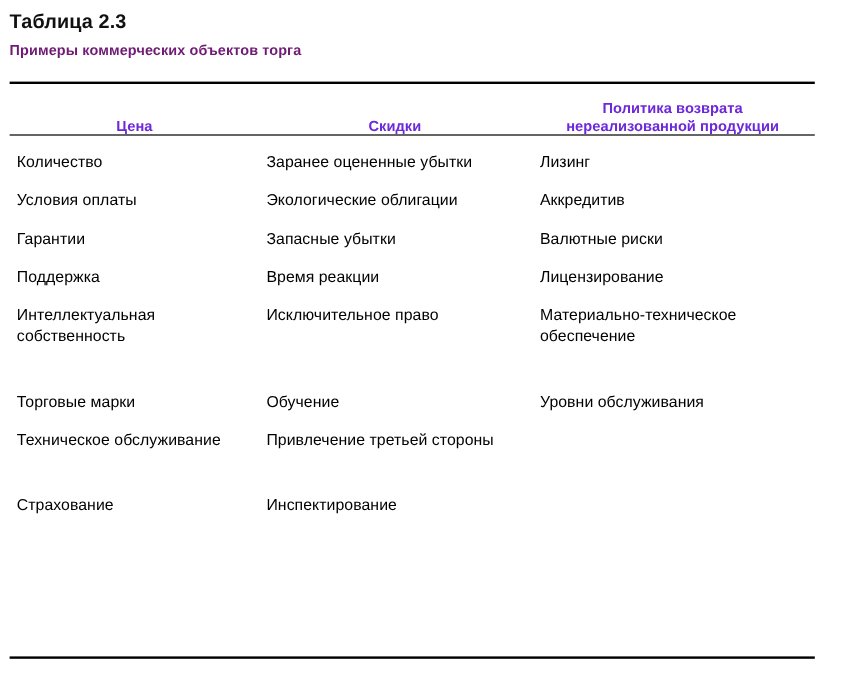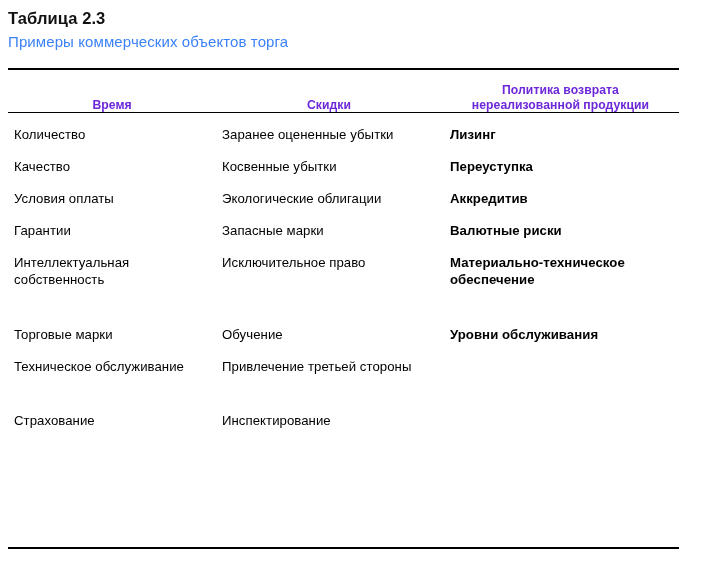--- a/index.html
+++ b/index.html
@@ -33,25 +33,25 @@
   }
   .caption-number {
     font-size: 16.5px;
     font-weight: bold;
     line-height: 20px;
     letter-spacing: 0.1px;
     color: #111111;
     margin: 0;
   }
   .caption-title {
-    font-size: 15px;
-    font-weight: normal;
+    font-size: 12px;
+    font-weight: bold;
     line-height: 20px;
     letter-spacing: 0.1px;
-    color: #3b82f6;
+    color: #701a75;
     margin: 4px 0 0 0;
   }
 
   
   .rule {
     position: absolute;
     left: 8px;
     width: 671px;
     background: #000000;
   }
@@ -94,21 +94,21 @@
     padding: 0;
     letter-spacing: 0.05px;
   }
   .tbl tbody tr { height: 32px; }
   .tbl tbody td .cell {
     display: block;
     padding-top: 8px;
   }
   .tbl tbody td.col1 .cell { padding-left: 6px; padding-right: 8px; }
   .tbl tbody td.col2 .cell { padding-left: 6px; padding-right: 8px; }
-  .tbl tbody td.col3 .cell { padding-left: 8px; padding-right: 6px; font-weight: bold; }
+  .tbl tbody td.col3 .cell { padding-left: 8px; padding-right: 6px; }
 
   .tbl tbody tr.tall { height: 50px; }
   .tbl tbody tr.spacer { height: 22px; }
 
   .cell-empty { display: block; height: 1px; }
 </style>
 </head>
 <body>
 
 <div class="page">
@@ -124,21 +124,21 @@
 
   <table class="tbl">
     <colgroup>
       <col class="c1">
       <col class="c2">
       <col class="c3">
     </colgroup>
     <thead>
       <tr>
         <th>
-          <span class="hdr-l1">Время</span>
+          <span class="hdr-l1">Цена</span>
         </th>
         <th>
           <span class="hdr-l1">Скидки</span>
         </th>
         <th>
           <span class="hdr-l1">Политика возврата</span>
           <span class="hdr-l2">нереализованной продукции</span>
         </th>
       </tr>
     </thead>
@@ -149,49 +149,49 @@
           </td>
           <td class="col2">
             <span class="cell">Заранее оцененные убытки</span>
           </td>
           <td class="col3">
             <span class="cell">Лизинг</span>
           </td>
         </tr>
         <tr class="">
           <td class="col1">
-            <span class="cell">Качество</span>
-          </td>
-          <td class="col2">
-            <span class="cell">Косвенные убытки</span>
-          </td>
-          <td class="col3">
-            <span class="cell">Переуступка</span>
-          </td>
-        </tr>
-        <tr class="">
-          <td class="col1">
             <span class="cell">Условия оплаты</span>
           </td>
           <td class="col2">
             <span class="cell">Экологические облигации</span>
           </td>
           <td class="col3">
             <span class="cell">Аккредитив</span>
           </td>
         </tr>
         <tr class="">
           <td class="col1">
             <span class="cell">Гарантии</span>
           </td>
           <td class="col2">
-            <span class="cell">Запасные марки</span>
+            <span class="cell">Запасные убытки</span>
           </td>
           <td class="col3">
             <span class="cell">Валютные риски</span>
+          </td>
+        </tr>
+        <tr class="">
+          <td class="col1">
+            <span class="cell">Поддержка</span>
+          </td>
+          <td class="col2">
+            <span class="cell">Время реакции</span>
+          </td>
+          <td class="col3">
+            <span class="cell">Лицензирование</span>
           </td>
         </tr>
         <tr class="tall">
           <td class="col1">
             <span class="cell">Интеллектуальная собственность</span>
           </td>
           <td class="col2">
             <span class="cell">Исключительное право</span>
           </td>
           <td class="col3">

